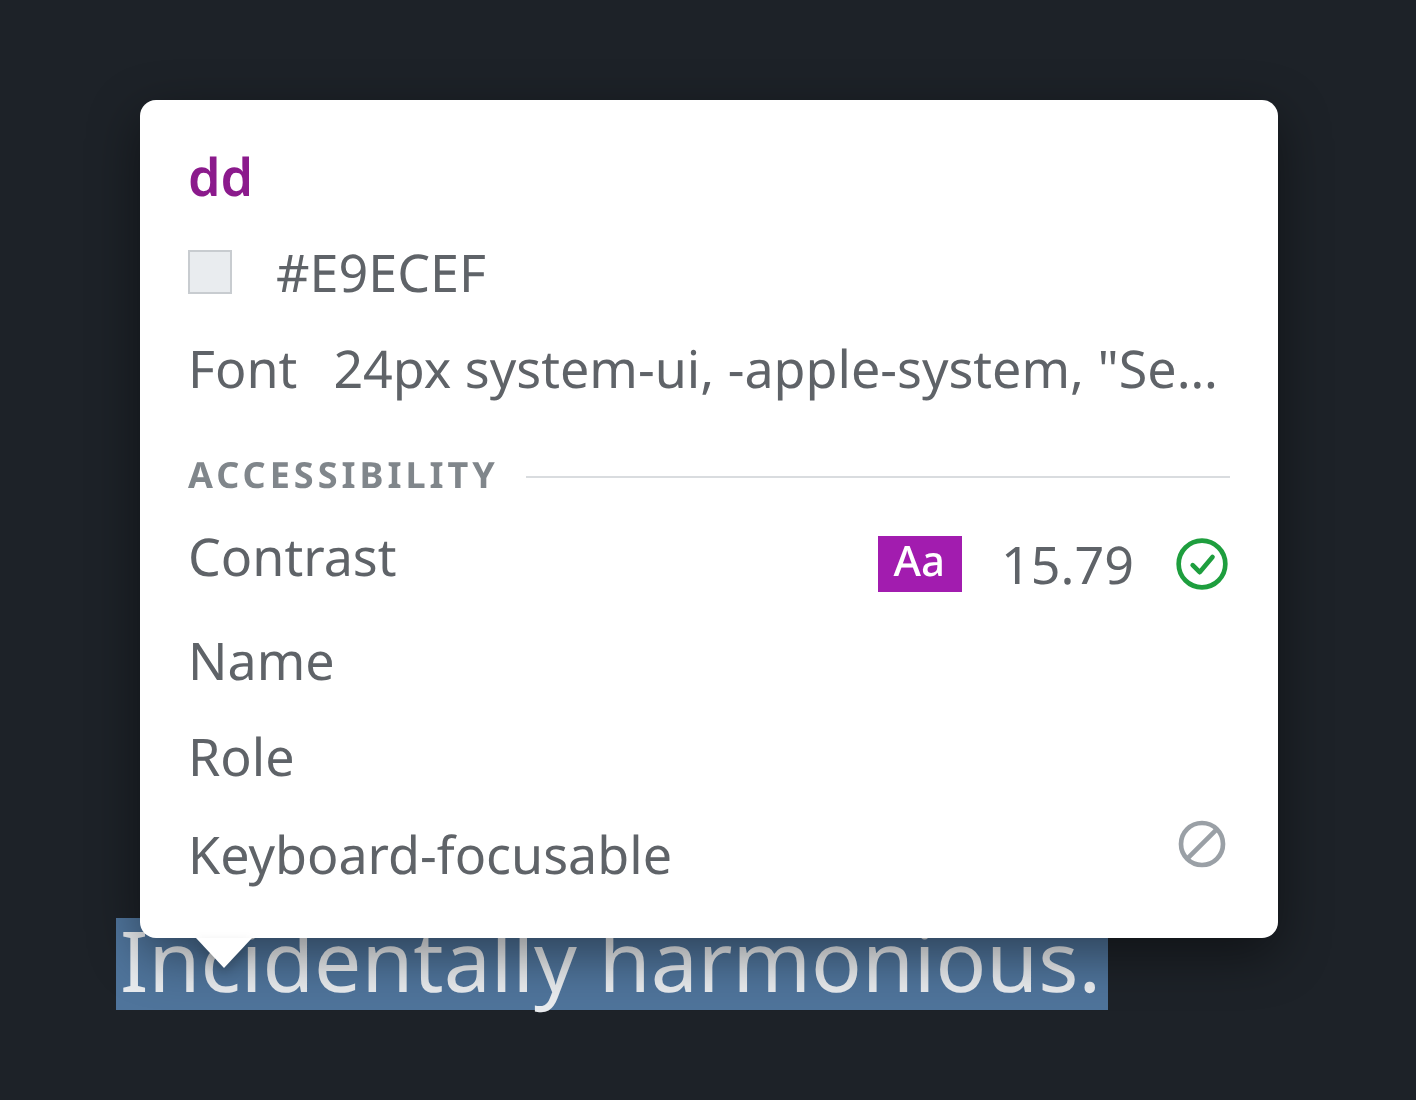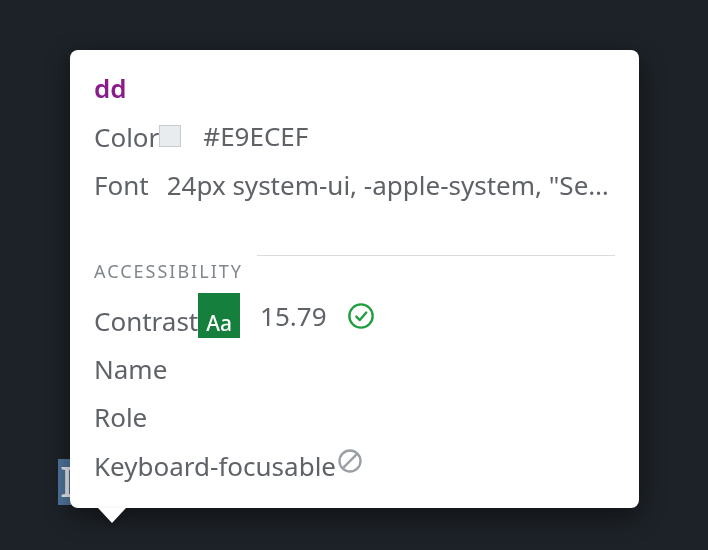--- a/index.html
+++ b/index.html
@@ -46,20 +46,21 @@
     bottom: -15px;
     width: 0;
     height: 0;
     border-left: 14px solid transparent;
     border-right: 14px solid transparent;
     border-top: 15px solid #ffffff;
     filter: drop-shadow(0 3px 3px rgba(0,0,0,0.2));
   }
   .row {
     display: flex;
+    justify-content: space-between;
     align-items: baseline;
     padding: 6px 0;
   }
   .tag {
     color: #8b1a8c;
     font-weight: 600;
   }
   .dim {
     color: #9aa0a6;
   }
@@ -94,33 +95,32 @@
     display: flex;
     align-items: center;
     gap: 14px;
     margin-top: 18px;
     margin-bottom: 4px;
   }
   .section-title {
     font-size: 18px;
     letter-spacing: 2px;
     color: #80868b;
-    font-weight: 400;
-    margin-top: 32px;
+    font-weight: 700;
   }
   .rule {
     flex: 1;
     height: 1px;
     background: #d9dcdf;
   }
   .contrast-chip {
-    background: #15803d;
+    background: #a21caf;
     color: #fff;
     font-size: 21px;
-    padding: 20px 8px 4px 8px;
+    padding: 3px 8px 4px 8px;
     line-height: 1;
     font-weight: 500;
   }
   .status-icon {
     width: 28px;
     height: 28px;
     display: inline-flex;
     align-items: center;
     justify-content: center;
   }
@@ -134,21 +134,20 @@
 
   <div class="highlight-text">Incidentally harmonious.</div>
 
   <div class="tooltip">
 
     <div class="row">
       <span class="tag">dd</span>
     </div>
 
     <div class="row">
-      <span class="label">Color</span>
       <span class="value">
         <span class="swatch"></span>
         <span>#E9ECEF</span>
       </span>
     </div>
 
     <div class="row font-row">
       <span class="label">Font</span>
       <span class="value">24px system-ui, -apple-system, "Segoe…</span>
     </div>

